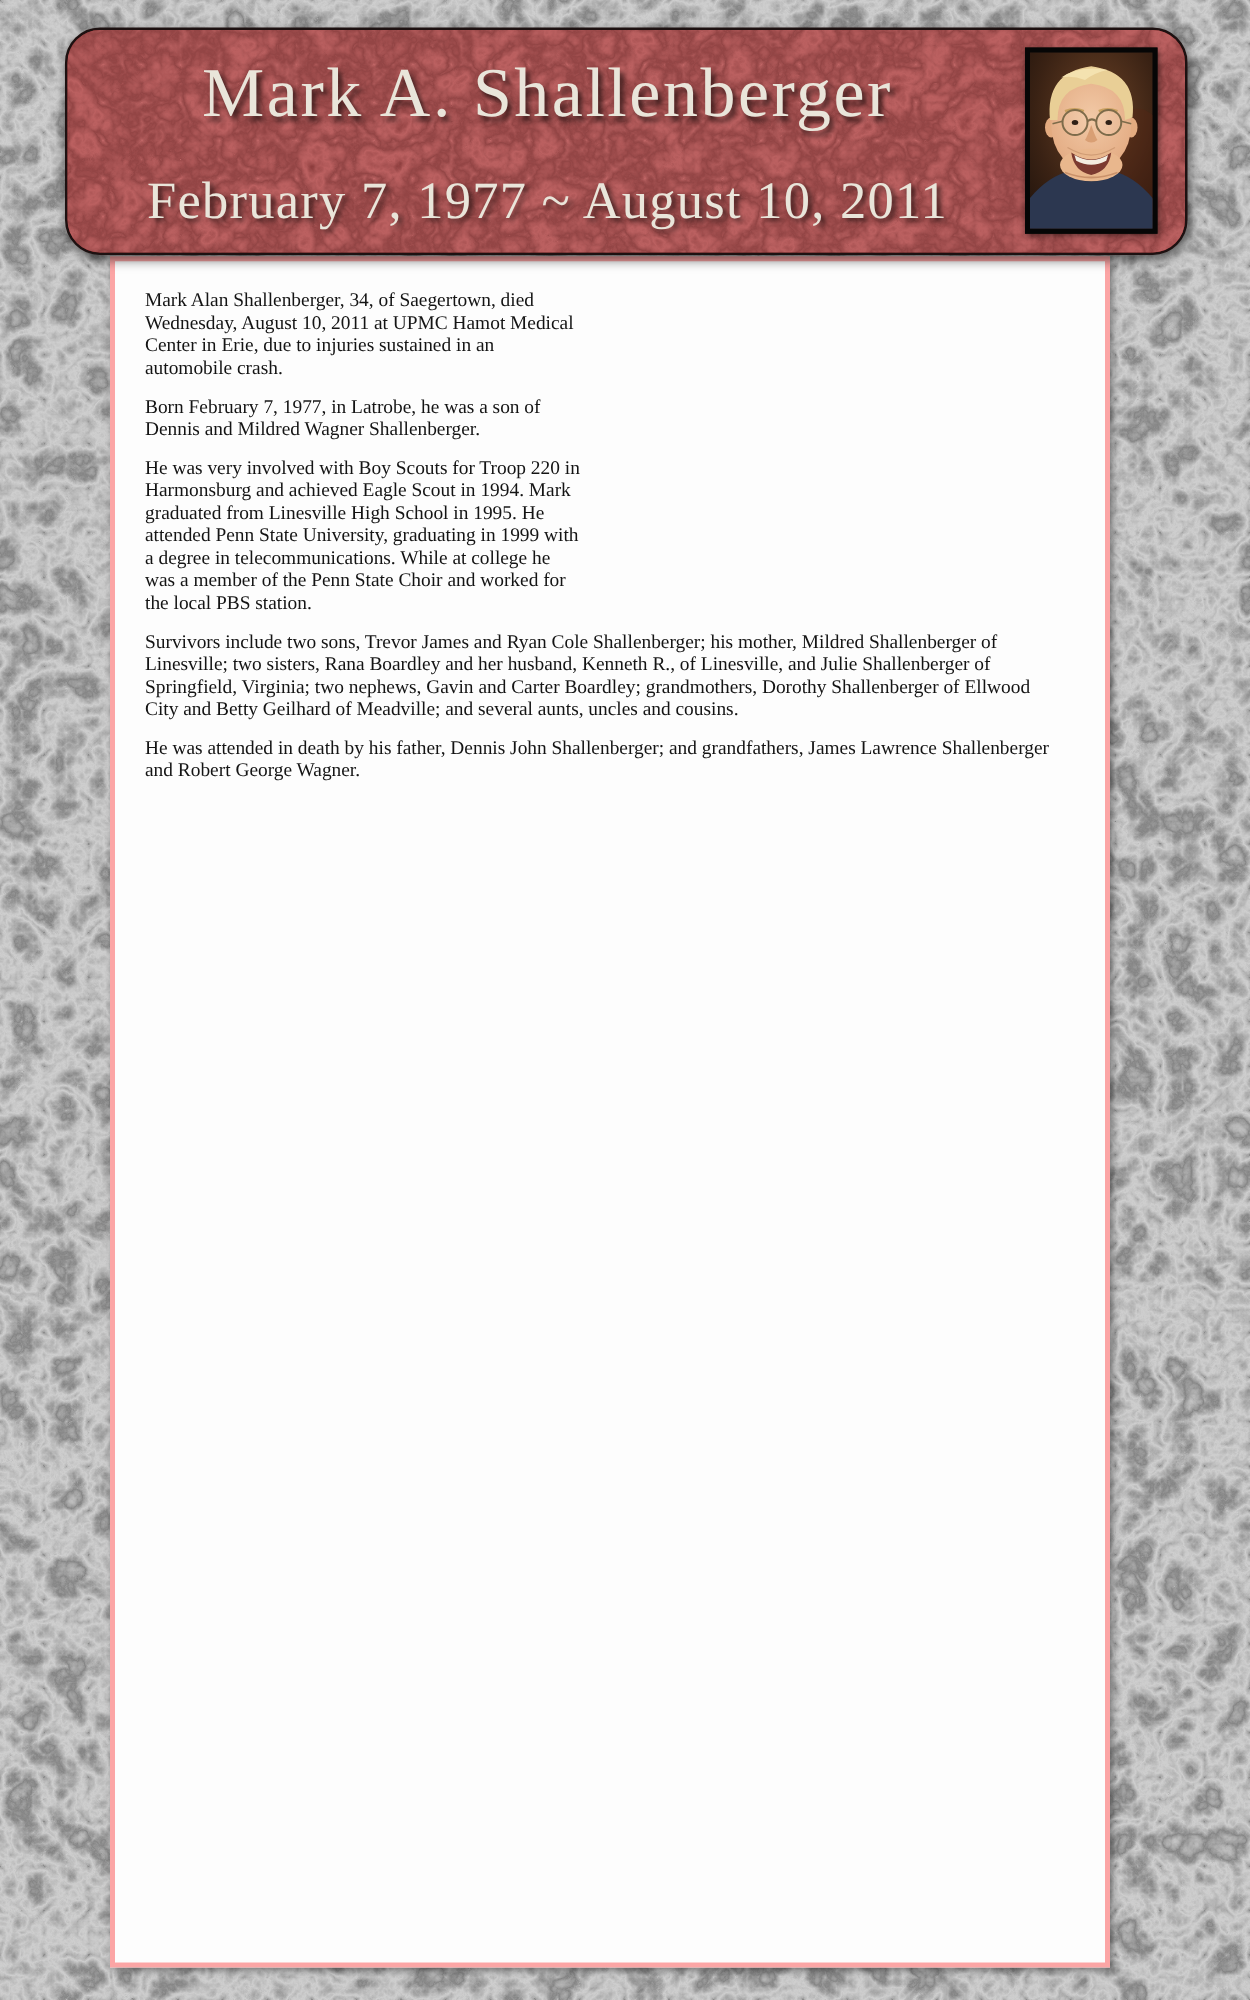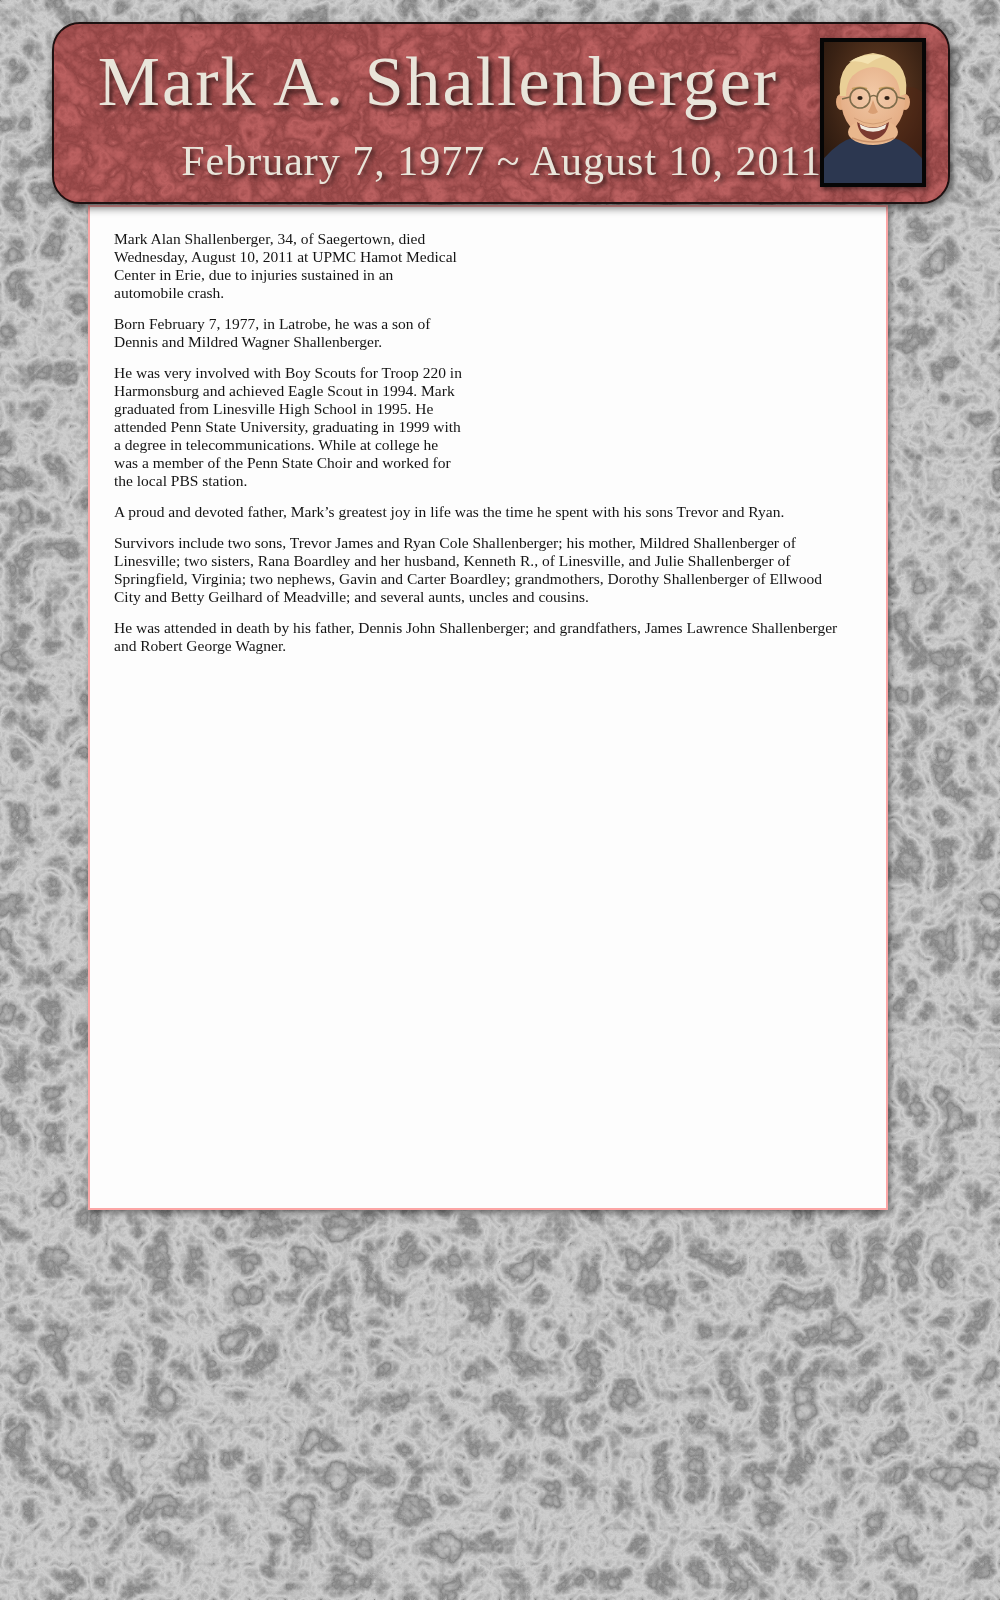--- a/index.html
+++ b/index.html
@@ -15,24 +15,24 @@
     overflow: hidden;
   }
   .bg-texture {
     position: absolute; left: 0; top: 0; z-index: 0;
     display: block;
   }
   
   .card {
     position: absolute; z-index: 1;
     left: 88px; top: 205px;
-    width: 800px; height: 1005px;
+    width: 800px; height: 1369px;
     box-sizing: border-box;
     background: #fdfdfd;
-    border: 2px solid #fca5a5;
+    border: 4px solid #fca5a5;
     box-shadow: 2px 3px 6px rgba(0,0,0,0.45);
   }
   .obit {
     padding: 23px 40px 0 24px;
     font-size: 15.5px;
     line-height: 18px;
     color: #141414;
   }
   .obit p { margin: 0 0 13px 0; }
   .obit p.narrow { width: 352px; }
@@ -50,30 +50,29 @@
   }
   .banner-texture { position: absolute; left: -2px; top: -2px; }
   .banner-textarea {
     position: absolute; left: 0; top: 0;
     width: 768px; height: 182px;
     text-align: center;
     color: #e9e5da;
   }
   .banner-title {
     position: absolute; left: 0; top: 23px; width: 100%;
-    font-size: 70px; line-height: 1; letter-spacing: 2px;
+    font-size: 56px; line-height: 1; letter-spacing: 2px;
     text-shadow: 3px 4px 4px rgba(0,0,0,0.6);
     white-space: nowrap;
   }
   .banner-dates {
     position: absolute; left: 0; top: 116px; width: 100%;
     font-size: 42px; line-height: 1; letter-spacing: 1px;
     text-shadow: 3px 3px 4px rgba(0,0,0,0.6);
     white-space: nowrap;
-    text-align: right;
   }
   
   .photo {
     position: absolute; left: 766px; top: 14px;
     width: 98px; height: 141px;
     border: 4px solid #060606;
     background: #241710;
     box-shadow: 1px 2px 5px rgba(0,0,0,0.5);
   }
   .photo svg { display: block; }
@@ -97,21 +96,20 @@
       </filter>
     </defs>
     <rect x="0" y="0" width="1000" height="1600" fill="#6e6e6e" filter="url(#grayThreads)"></rect>
   </svg>
 
   <div class="card">
     <div class="obit">
       <p class="narrow">Mark Alan Shallenberger, 34, of Saegertown, died Wednesday, August 10, 2011 at UPMC Hamot Medical Center in Erie, due to injuries sustained in an automobile crash.</p>
       <p class="narrow">Born February 7, 1977, in Latrobe, he was a son of Dennis and Mildred Wagner Shallenberger.</p>
       <p class="narrow">He was very involved with Boy Scouts for Troop 220 in Harmonsburg and achieved Eagle Scout in 1994. Mark graduated from Linesville High School in 1995. He attended Penn State University, graduating in 1999 with a degree in telecommunications. While at college he was a member of the Penn State Choir and worked for the local PBS station.</p>
-      <p>A proud and devoted father, Mark’s greatest joy in life was the time he spent with his sons Trevor and Ryan.</p>
       <p>Survivors include two sons, Trevor James and Ryan Cole Shallenberger; his mother, Mildred Shallenberger of Linesville; two sisters, Rana Boardley and her husband, Kenneth R., of Linesville, and Julie Shallenberger of Springfield, Virginia; two nephews, Gavin and Carter Boardley; grandmothers, Dorothy Shallenberger of Ellwood City and Betty Geilhard of Meadville; and several aunts, uncles and cousins.</p>
       <p>He was attended in death by his father, Dennis John Shallenberger; and grandfathers, James Lawrence Shallenberger and Robert George Wagner.</p>
     </div>
   </div>
 
   <div class="banner">
     <svg class="banner-texture" width="898" height="182" xmlns="http://www.w3.org/2000/svg">
       <defs>
         <filter id="redThreads" x="0" y="0" width="100%" height="100%">
           <feTurbulence type="turbulence" baseFrequency="0.032 0.032" numOctaves="4" seed="11" stitchTiles="stitch"></feTurbulence>

